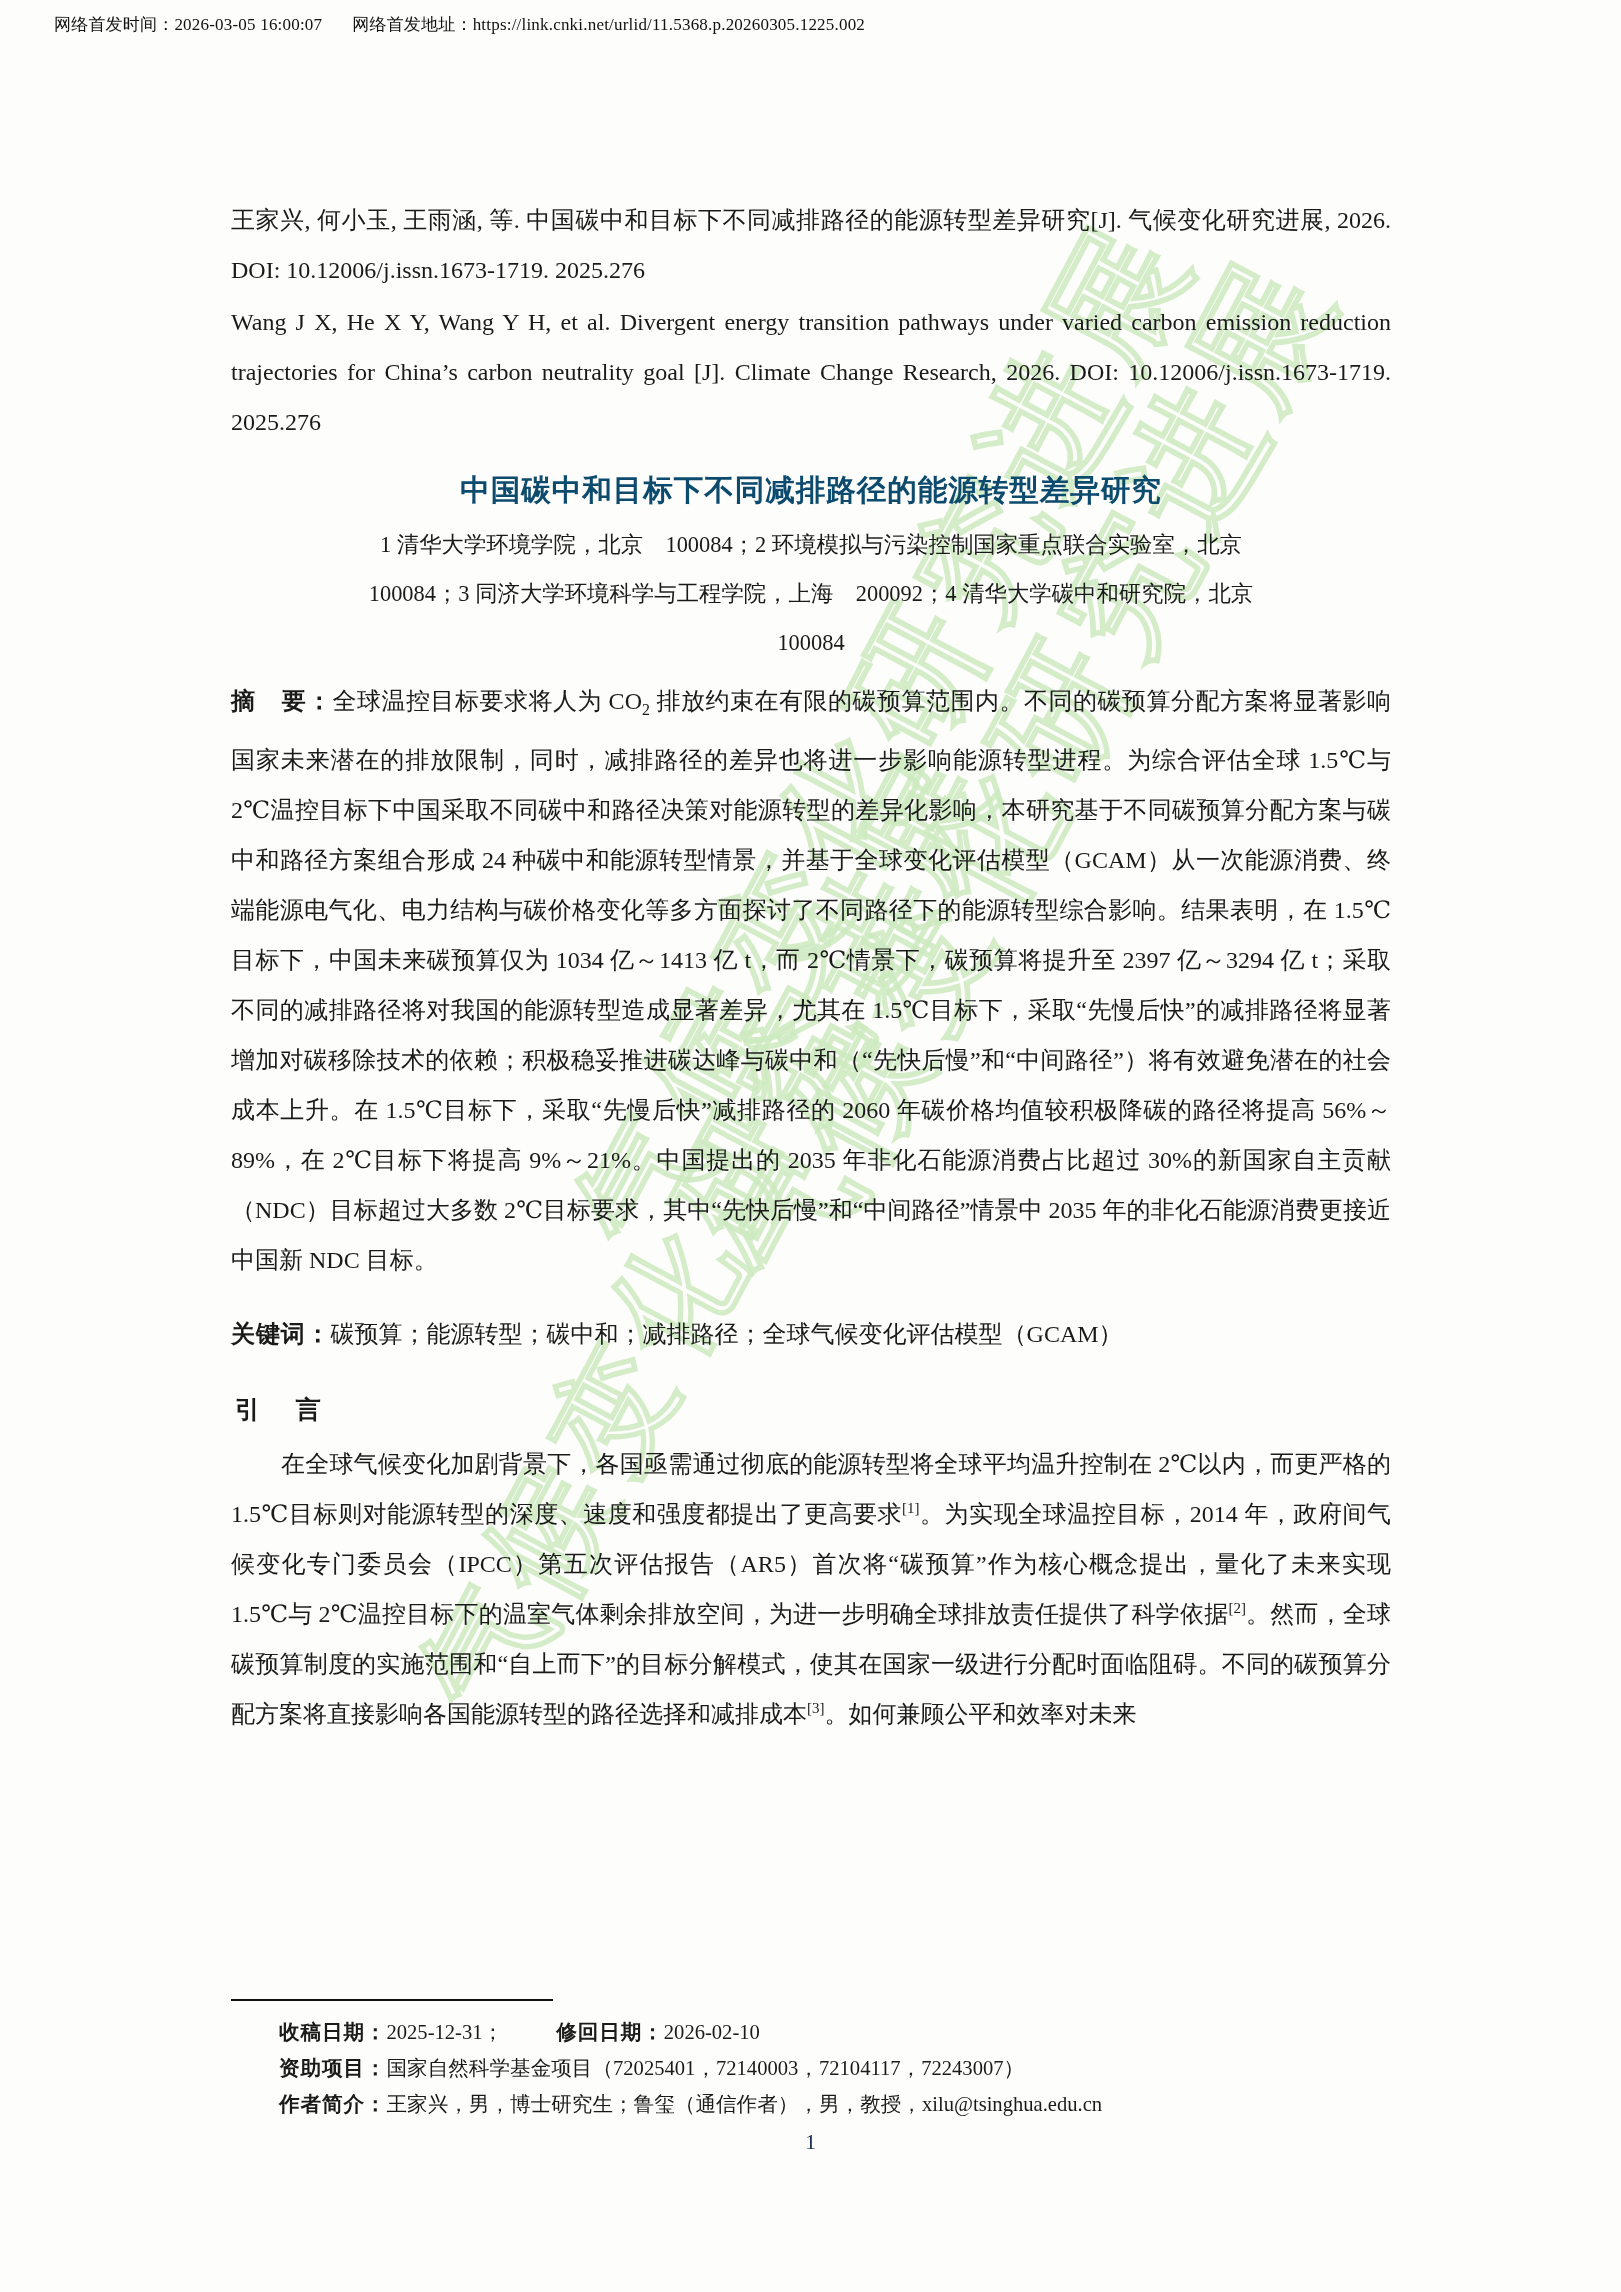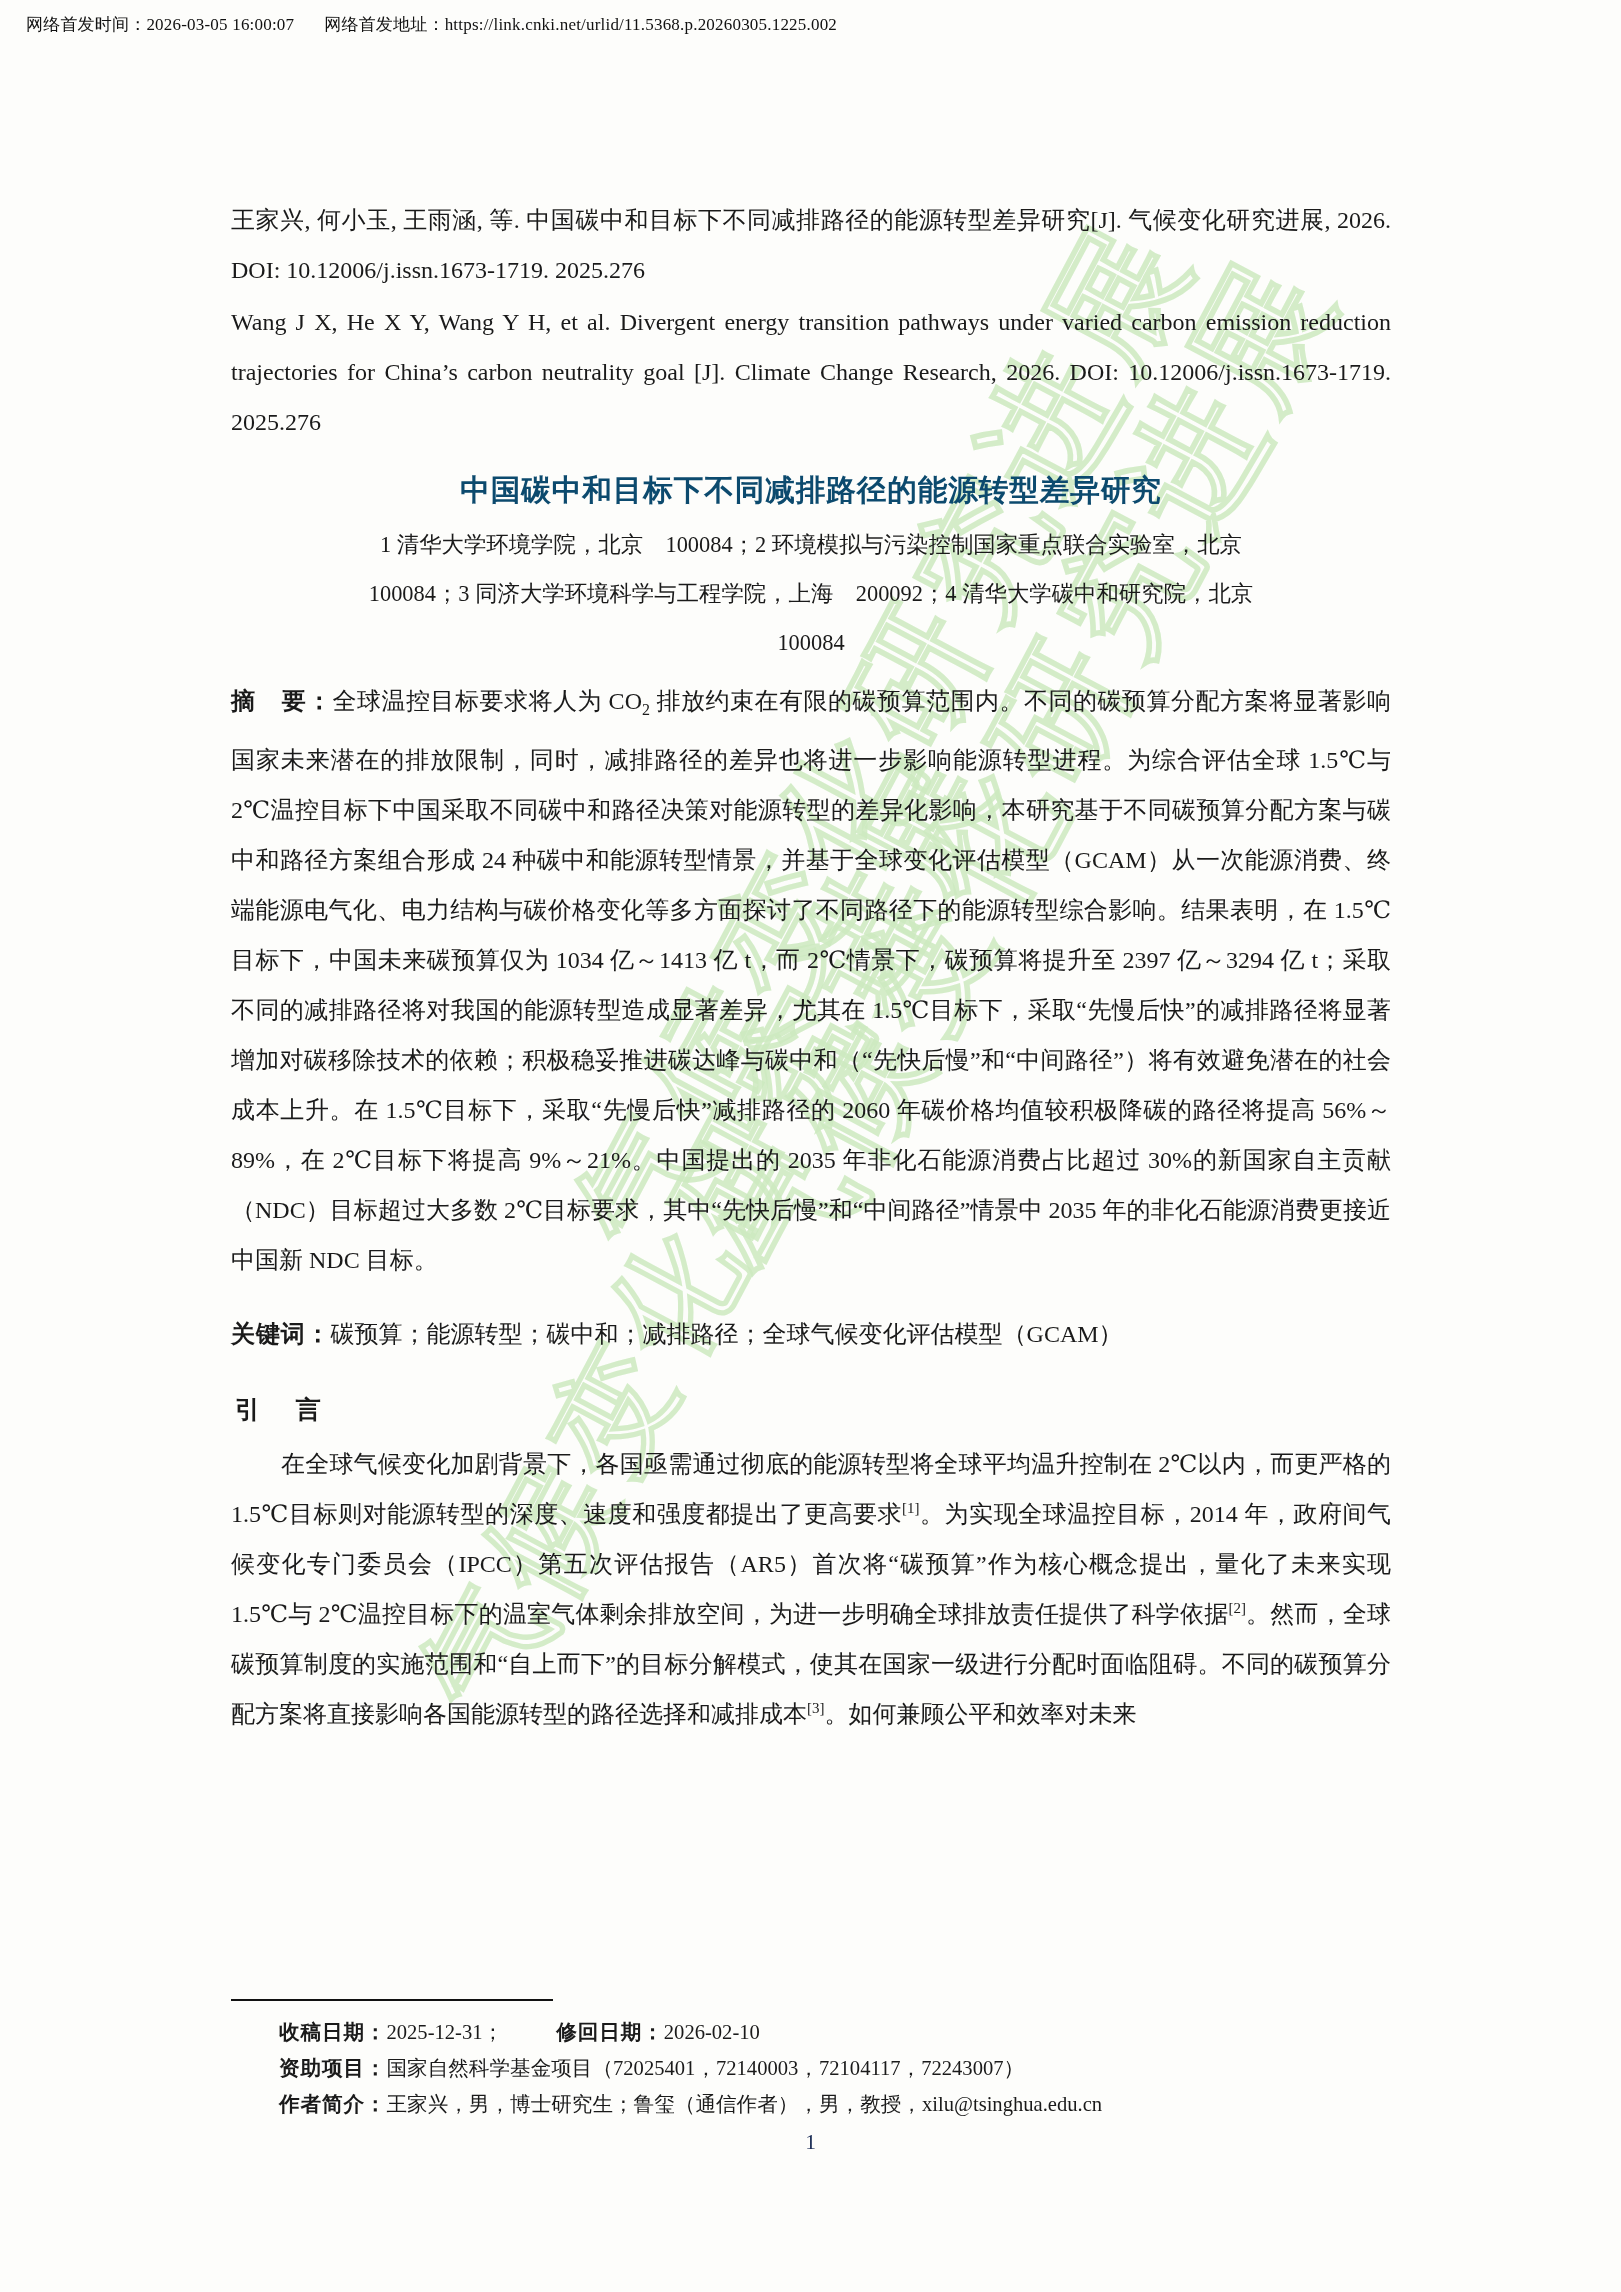--- a/index.html
+++ b/index.html
@@ -40,21 +40,21 @@
     letter-spacing: 9px;
   }
   .wm1 { left: 537px; top: 1200px; font-size: 134px; transform: rotate(-62deg); transform-origin: left top; }
   .wm2 { left: 681px; top: 1236px; font-size: 134px; transform: rotate(-62deg); transform-origin: left top; }
   .wm3 { left: 385px; top: 1666px; font-size: 125px; transform: rotate(-62deg); transform-origin: left top; }
 
   
   .kns-header {
     position: absolute;
     top: 12.5px;
-    left: 26px;
+    left: 54px;
     right: 43px;
     font-size: 17px;
     font-family: "Liberation Serif", "DejaVu Serif", serif;
     color: #111;
     letter-spacing: 0.2px;
     white-space: nowrap;
     z-index: 3;
   }
   .kns-header .gap { display: inline-block; width: 30px; }
 

